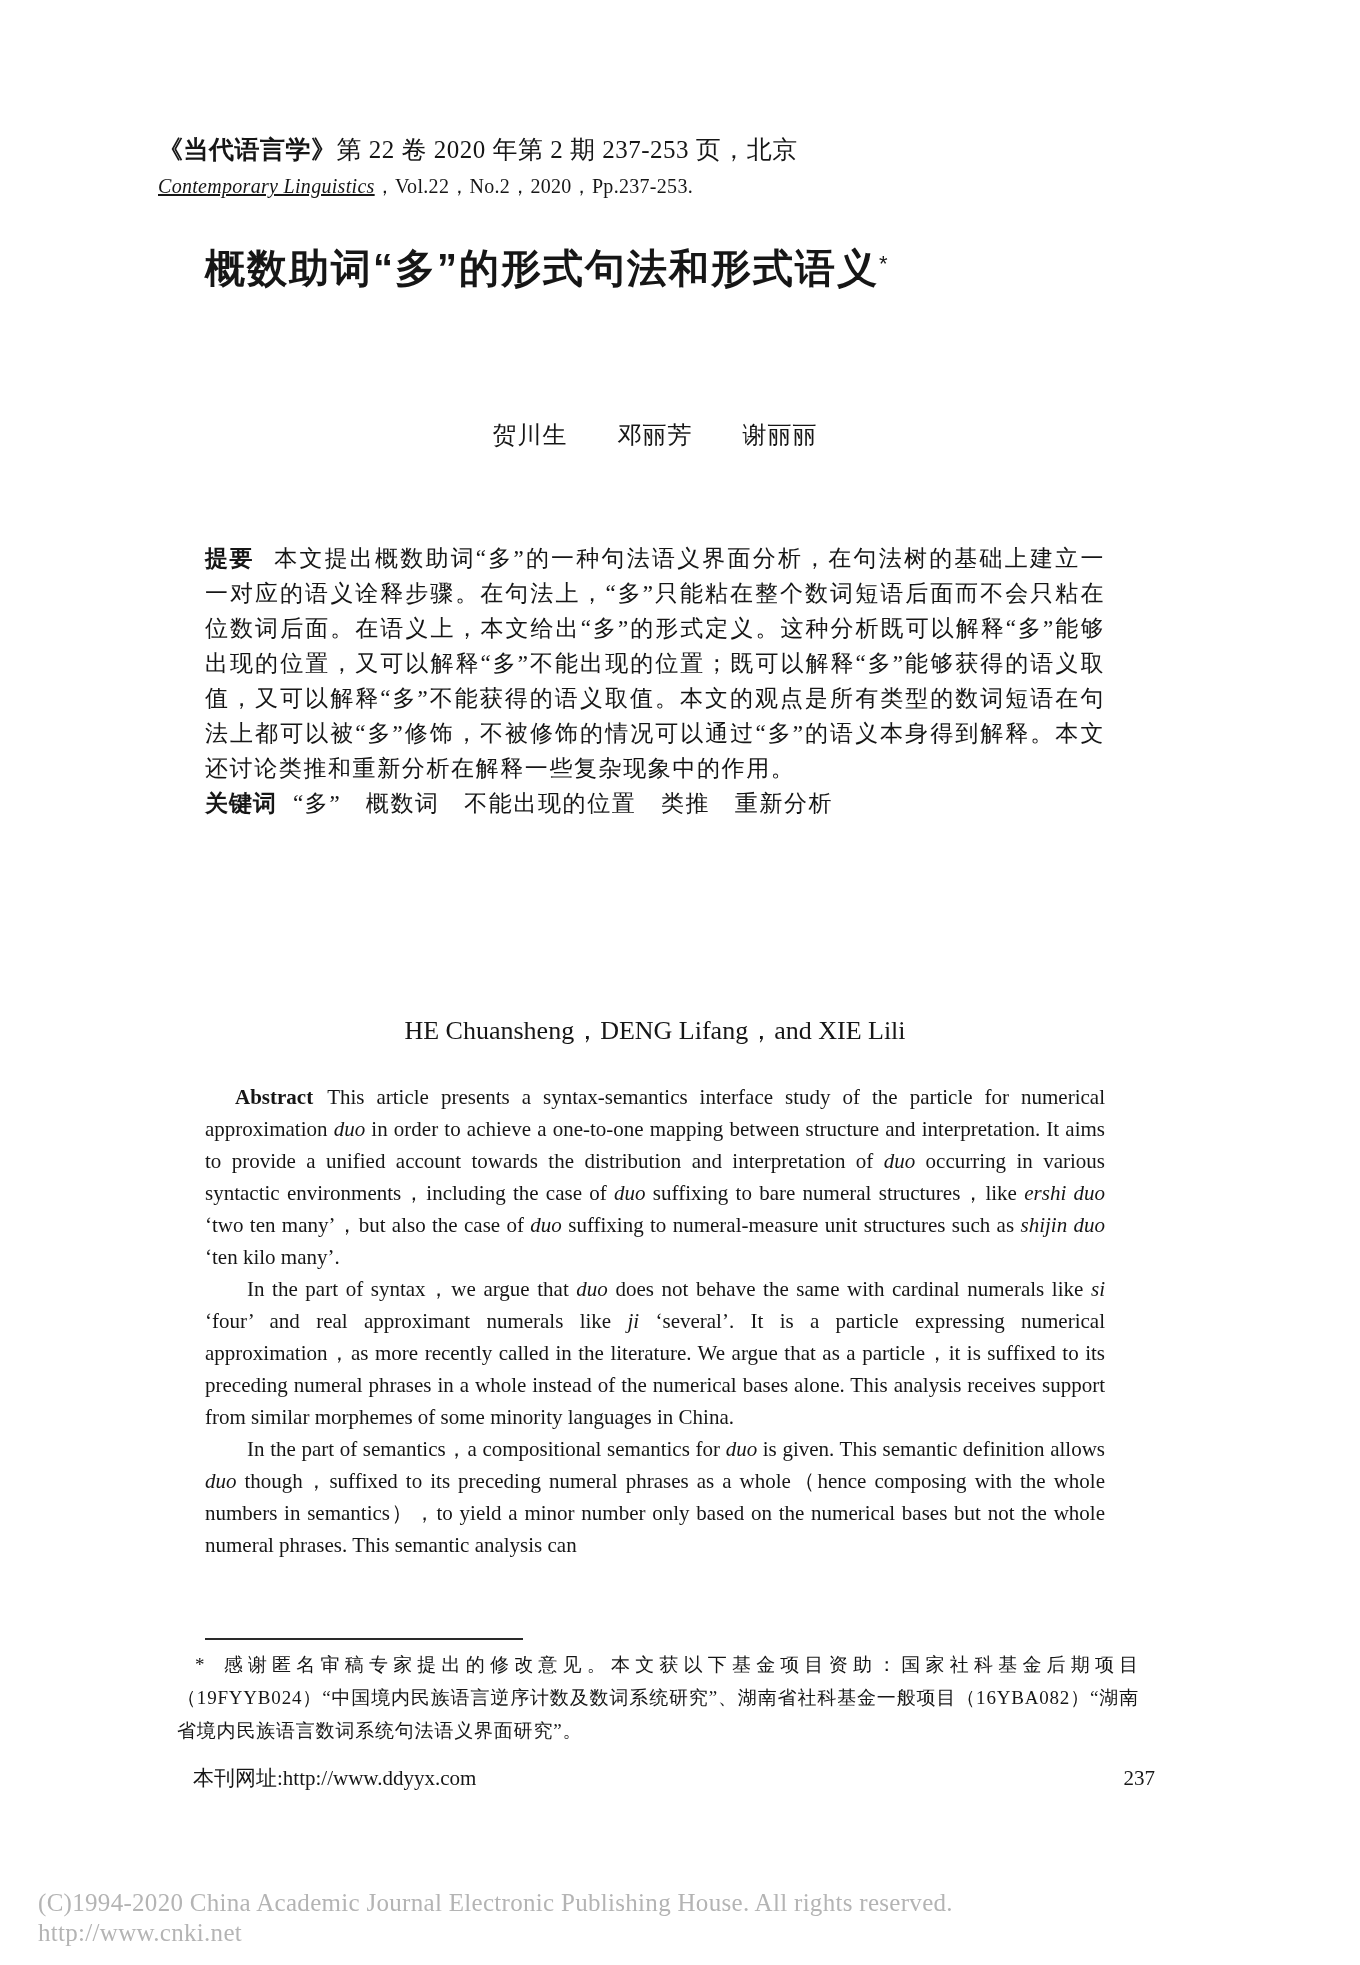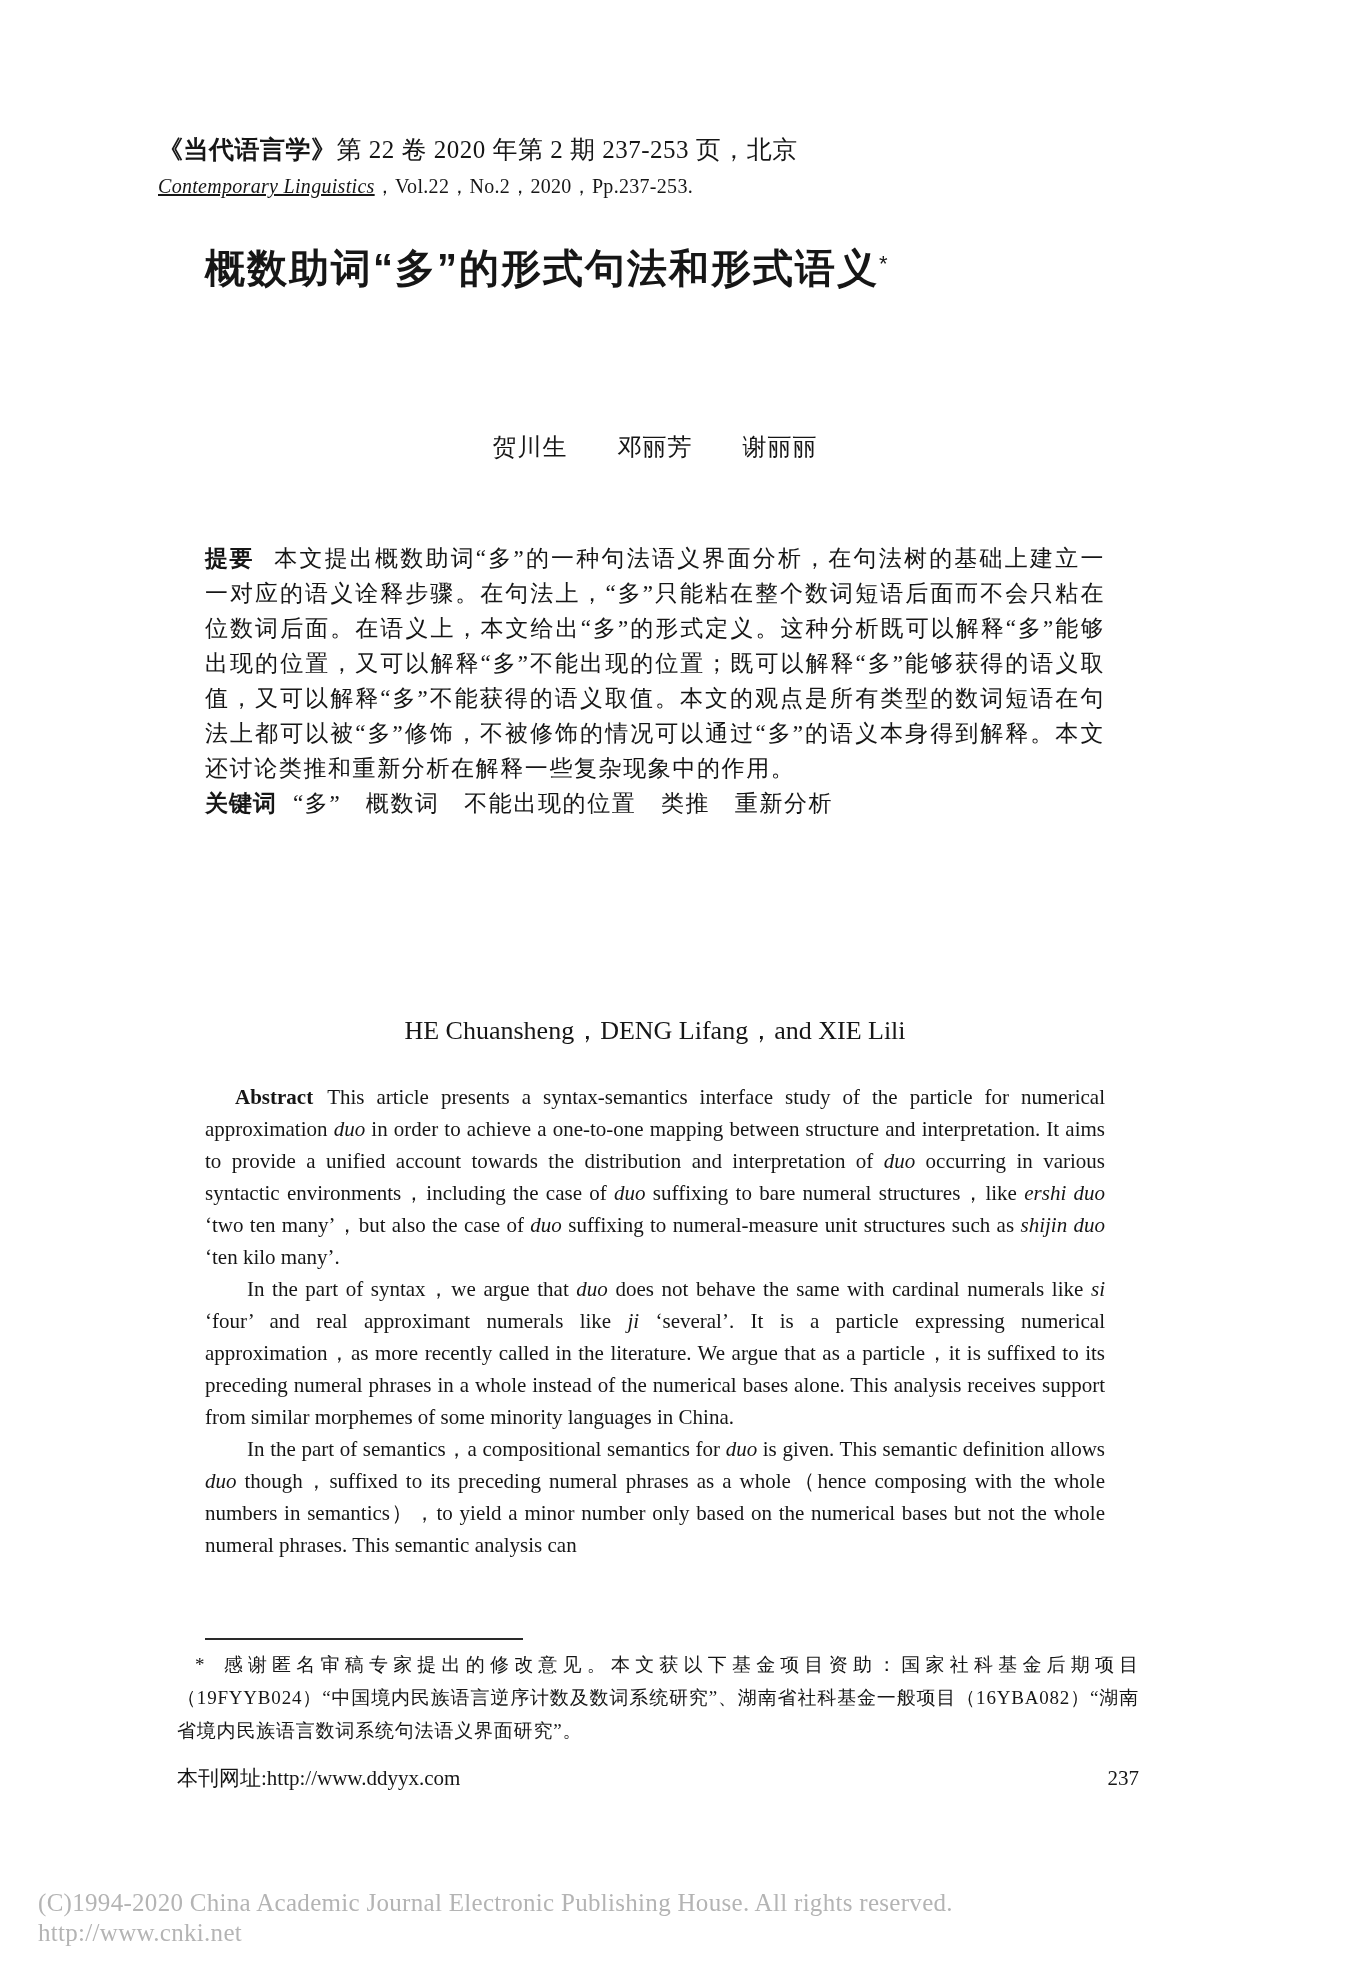--- a/index.html
+++ b/index.html
@@ -21,21 +21,21 @@
   .title-cn{
     position:absolute;left:205px;top:243px;width:900px;
     text-align:left;font-size:40px;line-height:50px;font-weight:bold;
     font-family:"Liberation Sans","DejaVu Sans",sans-serif;
     letter-spacing:2px;
   }
   .title-cn sup{font-size:22px;font-weight:normal;vertical-align:top;position:relative;top:-4px;}
   
   .authors-cn{
     position:absolute;left:205px;top:420px;width:900px;
-    text-align:center;font-size:24px;line-height:30px;letter-spacing:1px;margin-top:12px;
+    text-align:center;font-size:24px;line-height:30px;letter-spacing:1px;
   }
   
   .abstract-cn{
     position:absolute;left:205px;top:541px;width:900px;
     font-size:23px;line-height:35px;text-align:justify;letter-spacing:1.6px;
   }
   .abstract-cn p{margin:0;}
   .lbl-cn{
     font-family:Liberation Sans, sans-serif;
     font-weight:bold;margin-right:20px;letter-spacing:1px;
@@ -62,21 +62,21 @@
   .abstract-en i{font-style:italic;}
   
   .fn-rule{position:absolute;left:205px;top:1638px;width:318px;height:0;border-top:2px solid #2a2a2a;}
   .footnote{
     position:absolute;left:177px;top:1648px;width:962px;
     font-size:19px;line-height:33px;text-align:justify;letter-spacing:0.8px;
   }
   .footnote .marker{display:inline-block;text-indent:0;margin:0 14px 0 18px;}
   
   .pfooter{
-    position:absolute;left:177px;top:1765px;width:962px;
+    position:absolute;left:193px;top:1765px;width:962px;
     font-size:21px;line-height:26px;
     display:flex;justify-content:space-between;align-items:baseline;
   }
   
   .watermark{
     position:absolute;left:38px;top:1888px;width:1284px;
     font-size:25px;line-height:30px;color:#b4b4b4;
     display:flex;justify-content:space-between;align-items:baseline;
     letter-spacing:0.3px;
     flex-direction:column;

